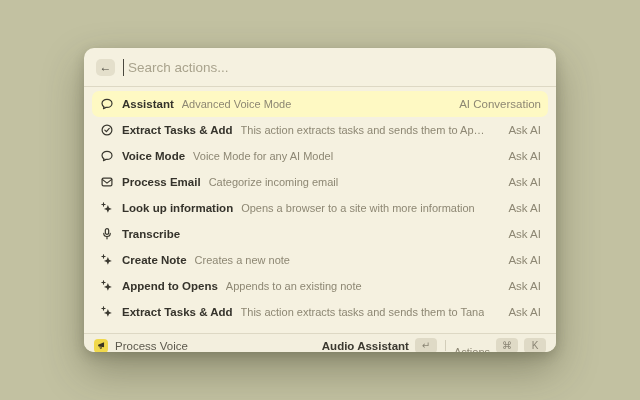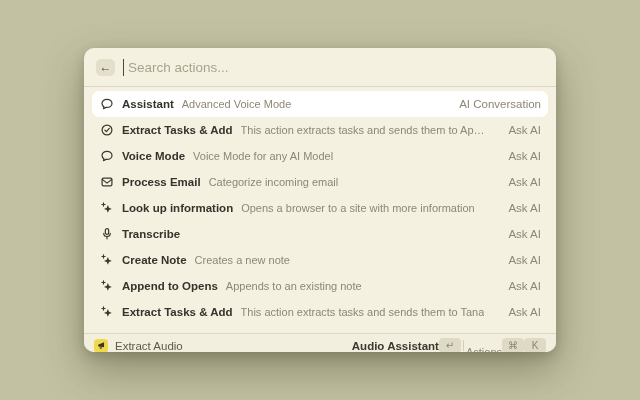--- a/index.html
+++ b/index.html
@@ -18,35 +18,35 @@
   .caret{width:1px;height:17px;background:#4a483e;flex-shrink:0;margin-right:-4px;}
   .search-input{flex:1;border:none;outline:none;background:transparent;
     font-family:inherit;font-size:13.5px;color:#4d7c0f;padding:0;}
   .search-input::placeholder{color:#a9a38d;}
   
   .list{height:242px;padding:4px 8px 0;overflow:hidden;}
   .section-label{font-size:10.5px;font-weight:700;color:#8d8773;
     margin:3px 6px 5px;letter-spacing:.1px;}
   .row{height:26px;display:flex;align-items:center;border-radius:7px;
     padding:0 7px;gap:8px;}
-  .row.selected{background:#ffffff;}
+  .row.selected{background:#fef9c3;}
   .row .ricon{width:15px;height:15px;display:flex;align-items:center;
     justify-content:center;flex-shrink:0;}
   .row .title{font-size:11.5px;font-weight:700;color:#35332b;white-space:nowrap;}
   .row .subtitle{font-size:11px;color:#8d8773;white-space:nowrap;
     overflow:hidden;text-overflow:ellipsis;min-width:0;}
   .row .accessory{margin-left:auto;font-size:11.5px;color:#8d8773;
     white-space:nowrap;flex-shrink:0;padding-left:10px;}
   
   .footer{height:23px;border-top:1px solid #ddd8c4;display:flex;
     align-items:center;padding:0 10px;gap:7px;background:#f3efde;}
   .app-icon{width:14px;height:14px;border-radius:4px;background:#f0d84b;
     display:flex;align-items:center;justify-content:center;flex-shrink:0;}
   .app-name{font-size:11.5px;color:#5c594d;}
-  .f-right{margin-left:auto;display:flex;align-items:center;gap:0;}
+  .f-right{margin-left:auto;display:flex;align-items:center;gap:6px;}
   .f-primary{font-size:11.5px;font-weight:700;color:#3a382f;}
   .kbd{min-width:16px;height:15px;padding:0 3px;border-radius:4px;
     background:#dfdac6;color:#8a8574;font-size:10px;display:flex;
     align-items:center;justify-content:center;line-height:1;}
   .f-sep{width:1px;height:11px;background:#d2cdb9;margin:0 2px;}
   .f-actions{font-size:11px;color:#8d8773;margin-top:12px;}
   svg{display:block;}
 </style>
 </head>
 <body>
@@ -162,21 +162,21 @@
       </div>
   </div>
 
   <div class="footer">
     <div class="app-icon">
       <svg width="9" height="9" viewBox="0 0 16 16">
         <path d="M2 6.5 L12.5 2.2 L12.5 11.2 L2 9.2 Z" fill="#3a3422"></path>
         <path d="M5 9.5 L6 13.5 L8 13 L7.2 9.8" fill="none" stroke="#3a3422" stroke-width="1.4"></path>
       </svg>
     </div>
-    <span class="app-name">Extract Audio</span>
+    <span class="app-name">Process Voice</span>
     <div class="f-right">
       <span class="f-primary">Audio Assistant</span>
       <span class="kbd">↵</span>
       <div class="f-sep"></div>
       <span class="f-actions">Actions</span>
       <span class="kbd">⌘</span>
       <span class="kbd">K</span>
     </div>
   </div>
 

